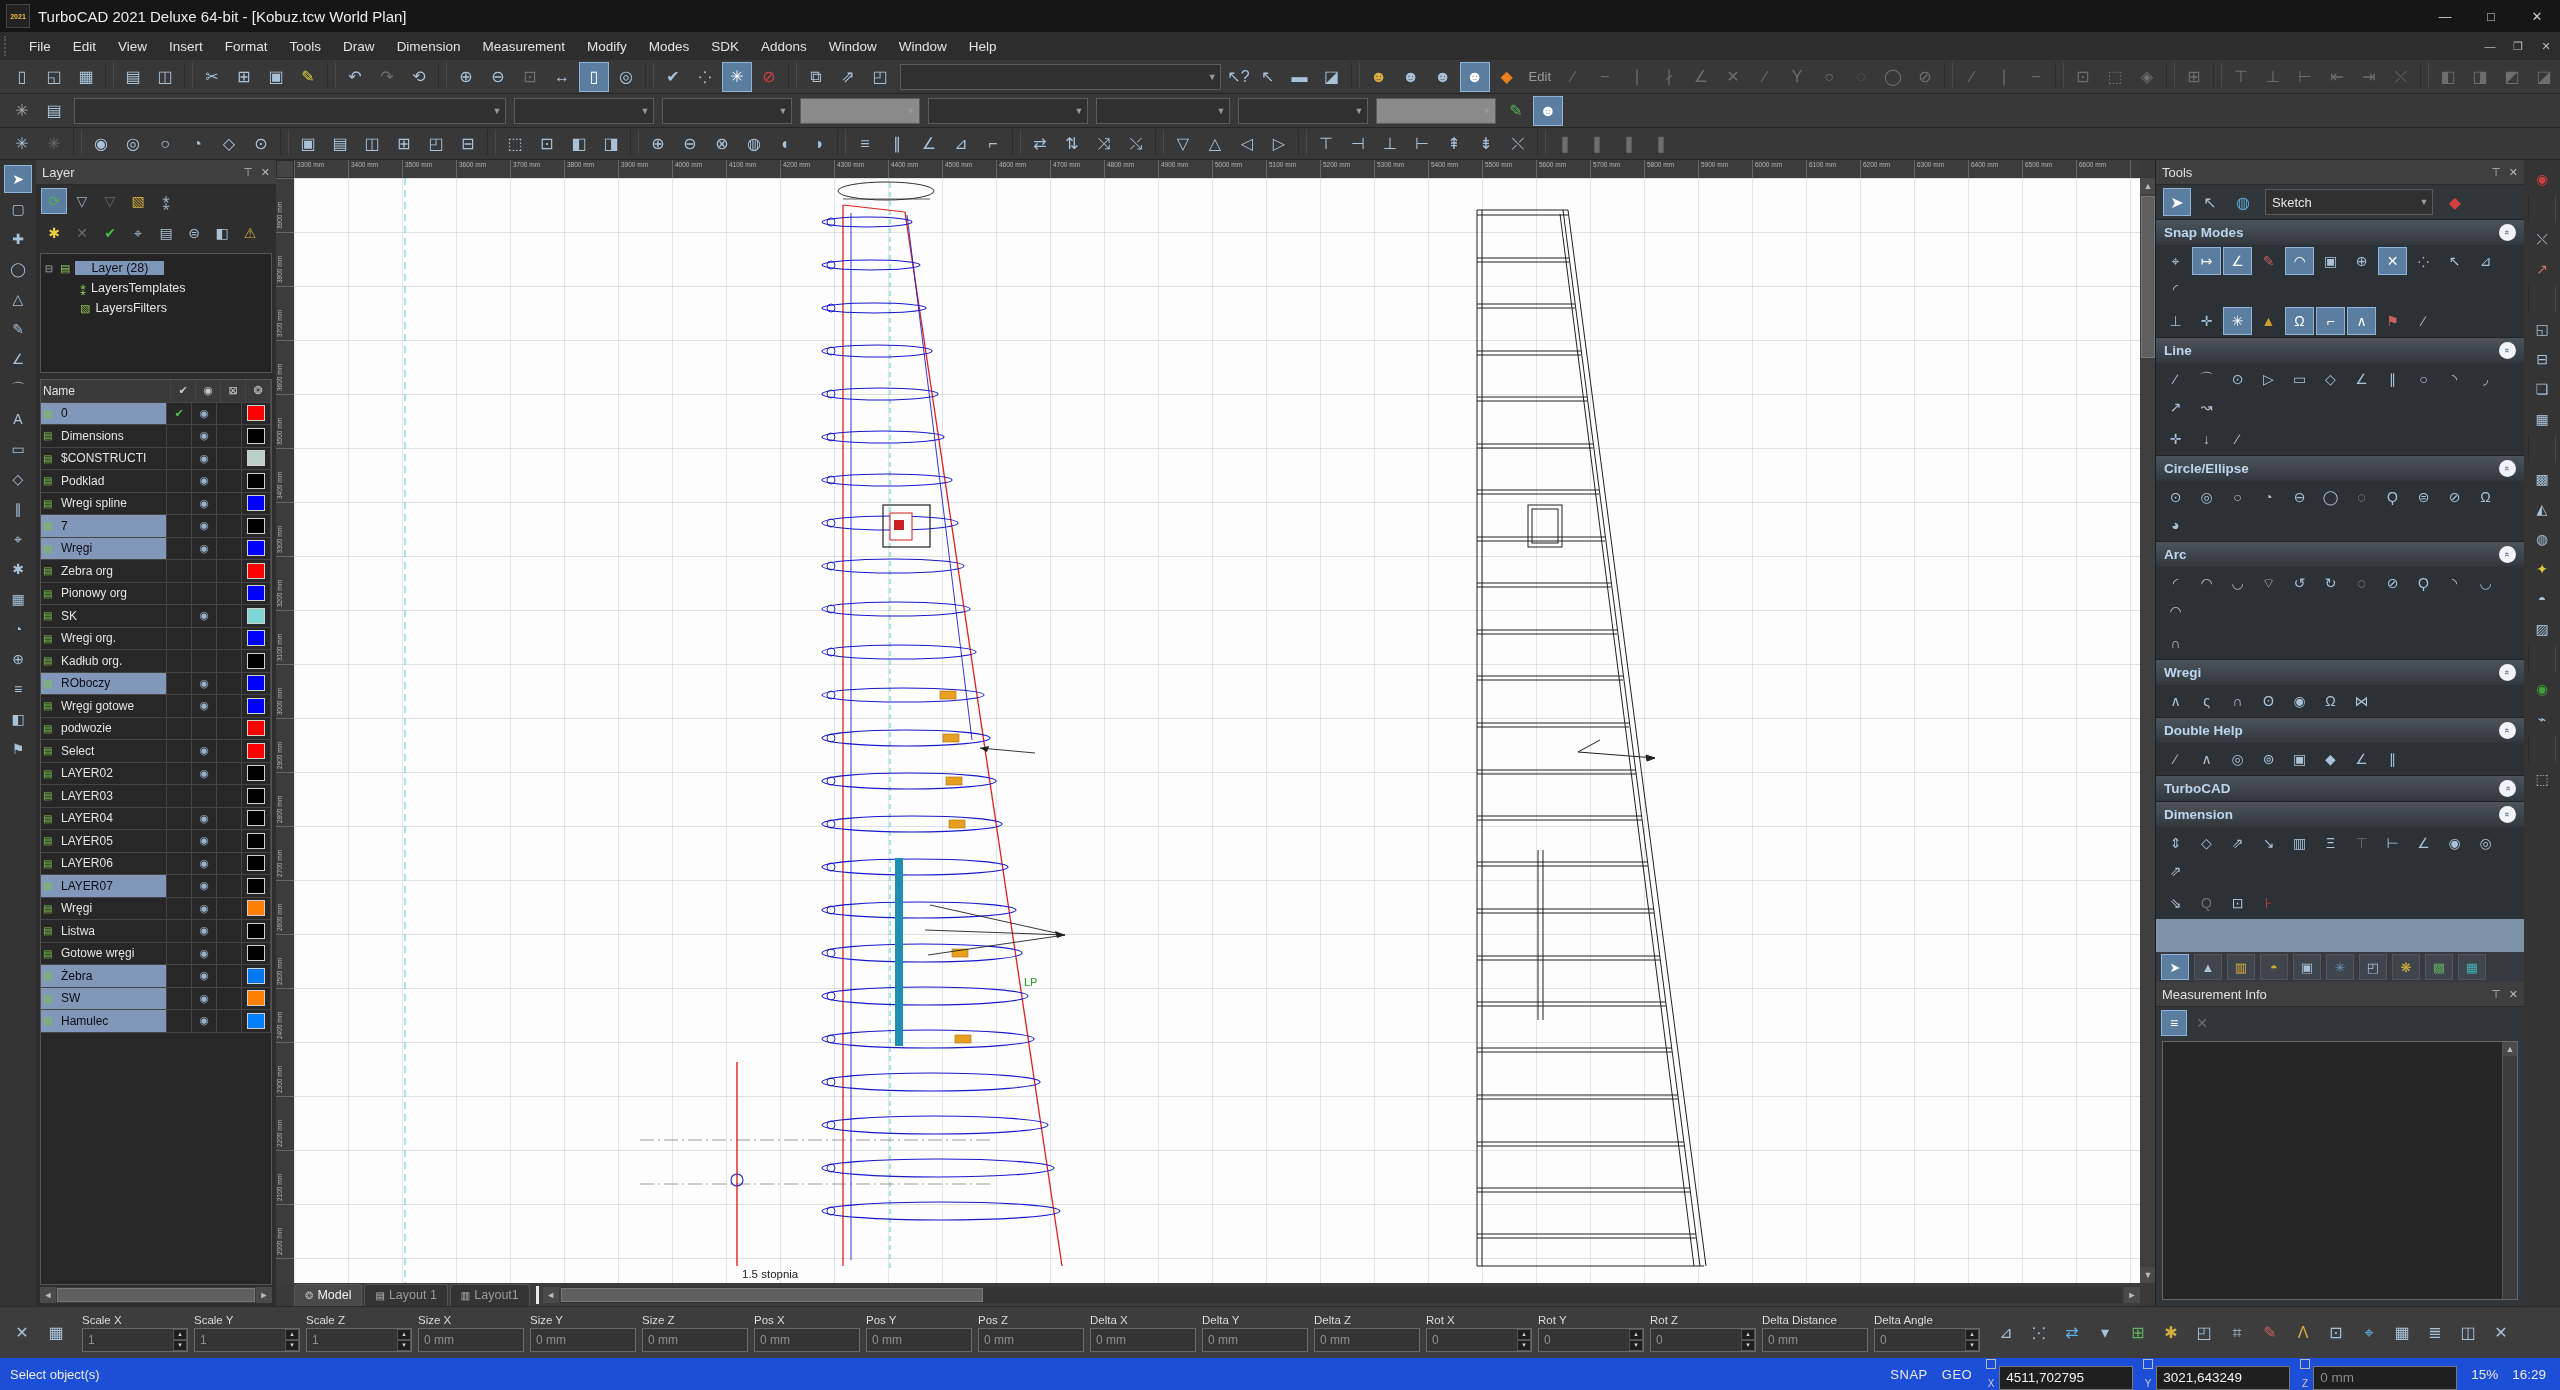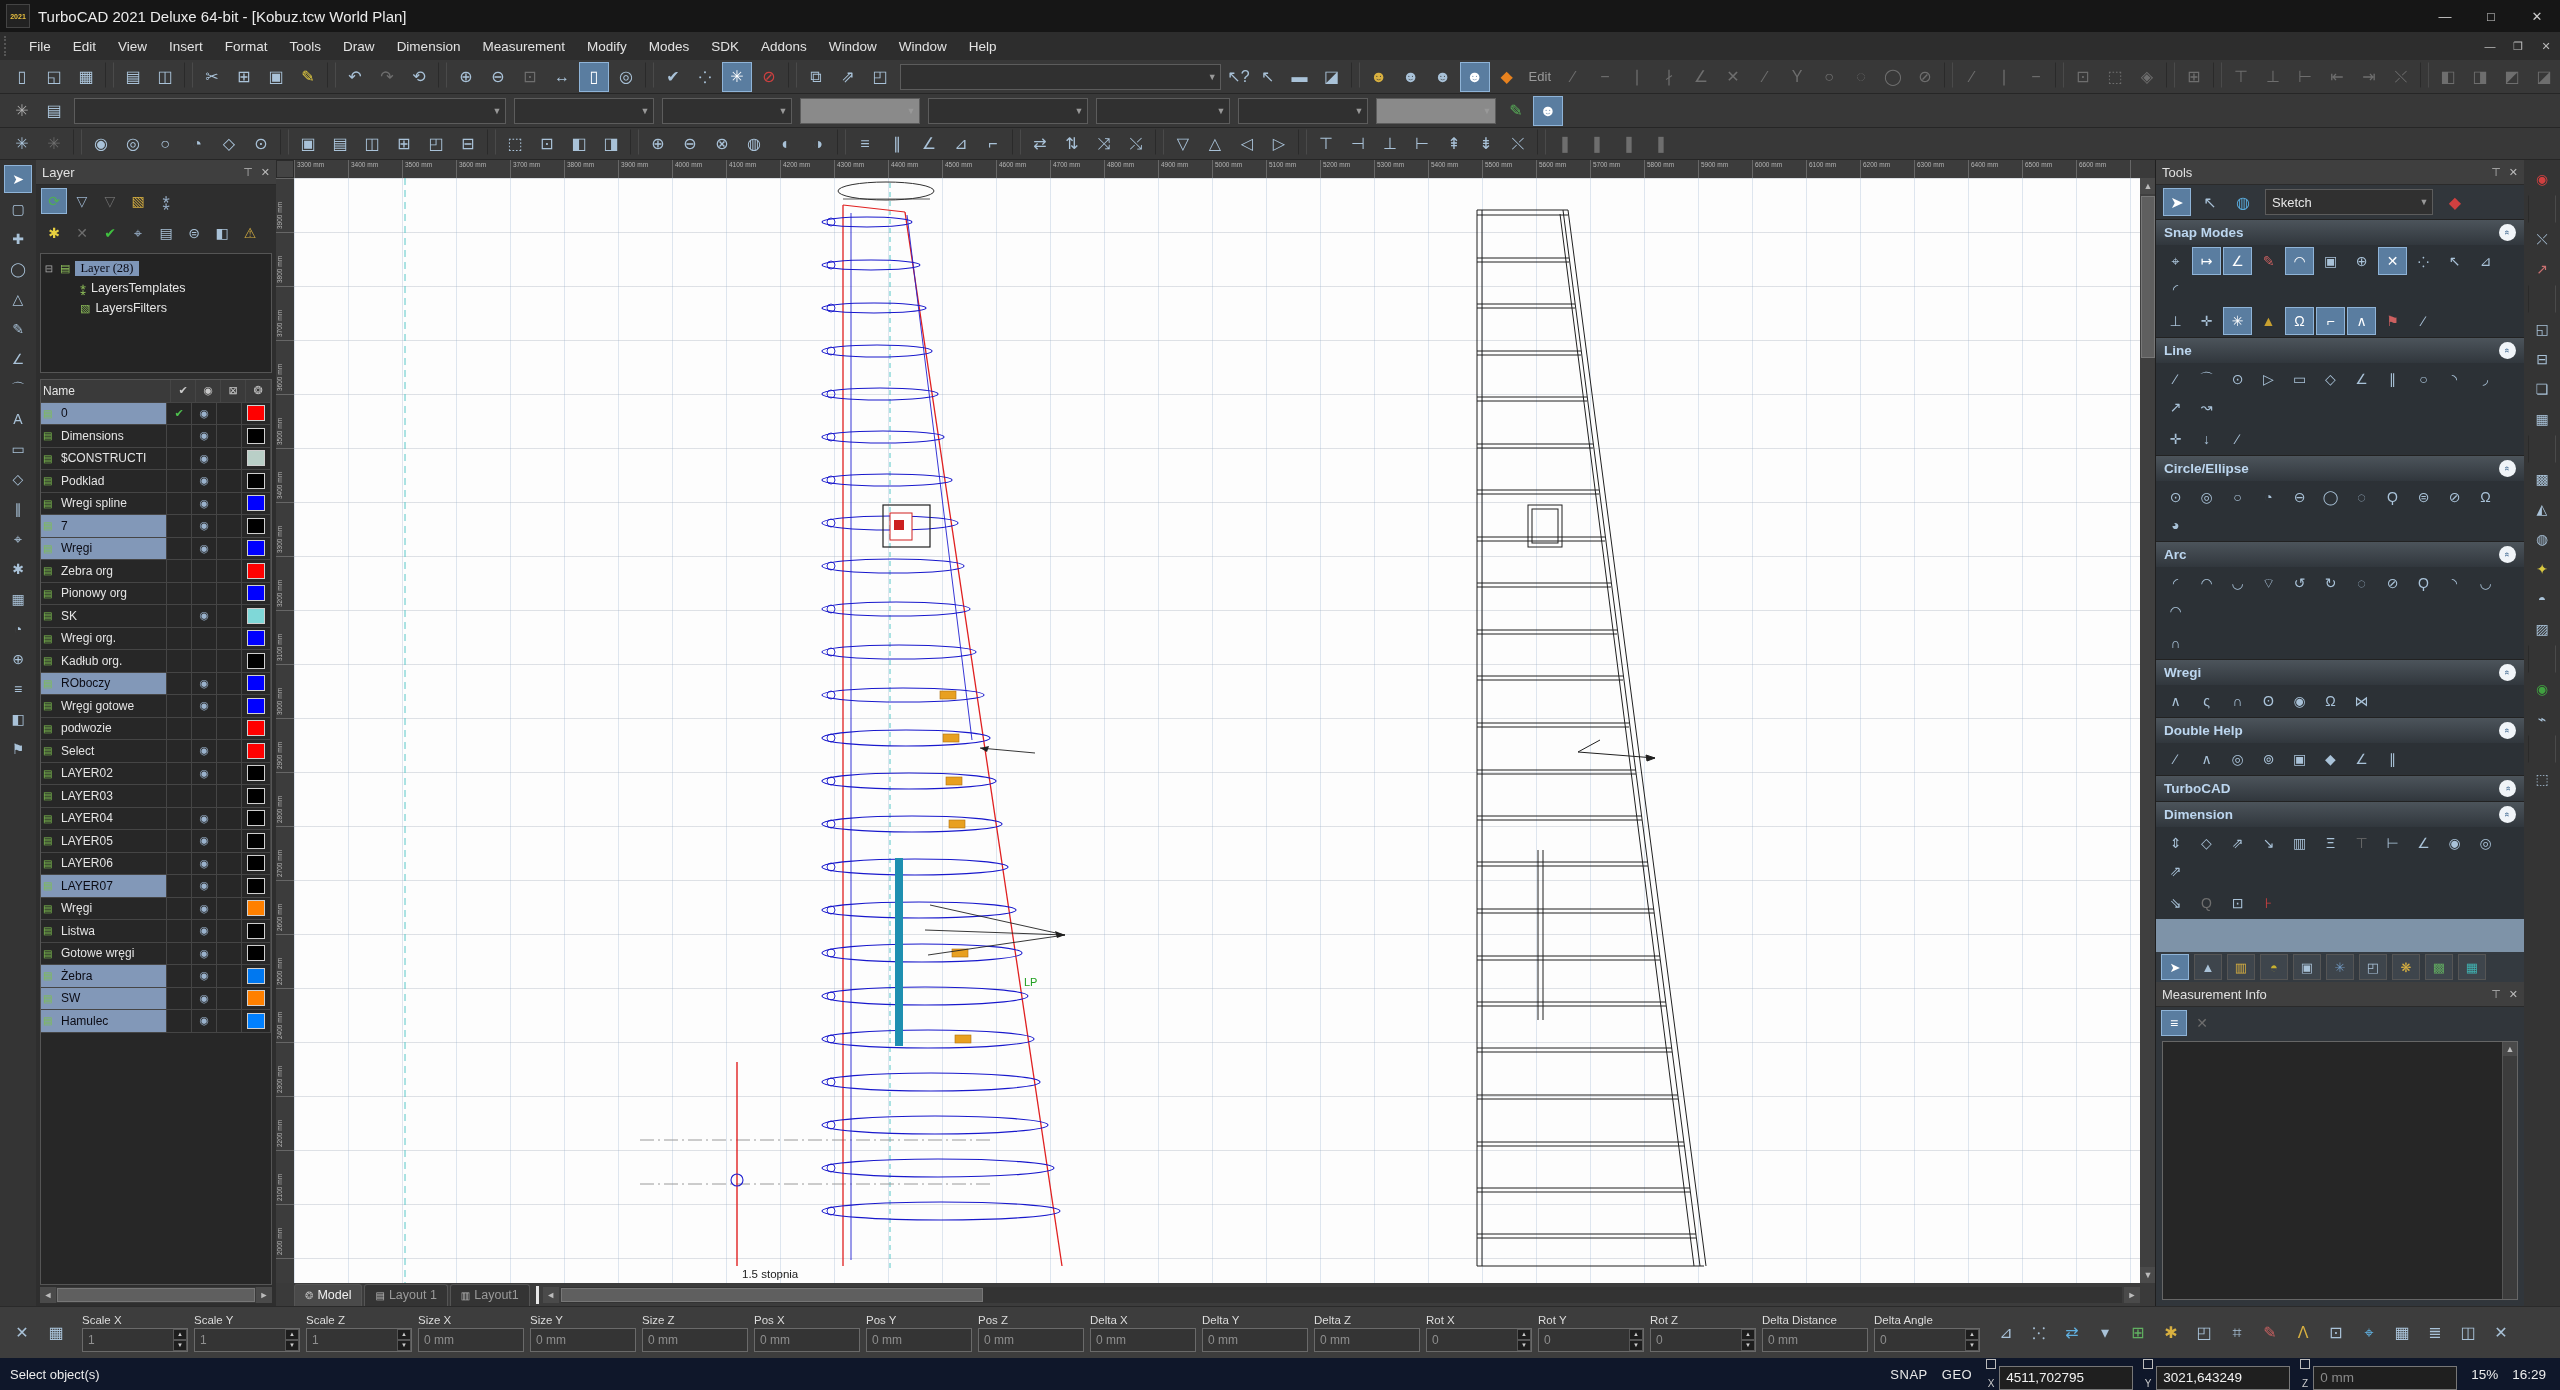--- a/index.html
+++ b/index.html
@@ -33,21 +33,21 @@
   #lstrip .tbico{width:26px;height:26px;margin:1px 0;font-size:14px;}
   
   #layerpanel{position:absolute;left:36px;top:160px;width:240px;bottom:84px;background:#2e2e2e;border-right:1px solid #1f1f1f;display:flex;flex-direction:column;}
   .paneltitle{height:24px;background:#3f3f3f;display:flex;align-items:center;padding:0 6px;font-size:13px;color:#e0e0e0;border-bottom:1px solid #2a2a2a;flex:0 0 auto;}
   .paneltitle .pt-btns{margin-left:auto;display:flex;gap:8px;font-size:11px;color:#bbb;}
   .panelbar{display:flex;align-items:center;padding:2px 4px;flex:0 0 28px;}
   .panelbar .tbico{width:24px;height:24px;font-size:14px;}
   #layertree{margin:4px;border:1px solid #555;background:#242424;flex:0 0 110px;padding:4px 2px;font-size:12.5px;}
   .treerow{display:flex;align-items:center;height:20px;gap:5px;color:#e6e6e6;}
   .treerow .ticon{font-size:11px;color:#8fc05a;}
-  .treerow.selected .tlabel{background:#7e96b8;color:#0a0a14;padding:0 5px;font-family:Liberation Serif, serif;}
+  .treerow.selected .tlabel{background:#7e96b8;color:#0a0a14;padding:0 16px;}
   .treerow .twist{width:12px;color:#aaa;font-size:10px;text-align:center;}
   .treerow.child{padding-left:20px;}
   #layertable{flex:1 1 auto;margin:2px 4px 0 4px;border:1px solid #555;background:#272727;overflow:hidden;font-size:12px;}
   .lrow{display:flex;height:21.5px;border-bottom:1px solid #454545;align-items:stretch;}
   .lrow .c-name{flex:1 1 auto;display:flex;align-items:center;gap:4px;padding-left:2px;color:#e4e4e4;overflow:hidden;white-space:nowrap;border-right:1px solid #454545;}
   .lrow.selected .c-name{background:#8298b8;color:#0b0b14;}
   .lrow .licon{font-size:10px;color:#7ec050;flex:0 0 14px;}
   .lrow .cc{flex:0 0 24px;display:flex;align-items:center;justify-content:center;border-right:1px solid #454545;font-size:11px;}
   .lrow .c-check{color:#4ec04e;}
   .lrow .c-eye{color:#9ab2cc;}
@@ -103,21 +103,21 @@
   #inspector .lead{display:flex;gap:2px;margin-right:10px;}
   .fld{display:flex;flex-direction:column;margin-right:6px;}
   .fld label{font-size:11.5px;color:#dcdcdc;margin-bottom:2px;}
   .fld .box{width:104px;height:22px;background:#343434;border:1px solid #6a6a6a;display:flex;align-items:center;}
   .fld .val{flex:1 1 auto;font-size:12px;color:#8f8f8f;padding-left:5px;}
   .fld .spins{display:none;flex-direction:column;width:14px;height:22px;}
   .fld .box.spin .spins{display:flex;}
   .spins i{flex:1;background:#1d1d1d;border:1px solid #555;color:#ccc;font-size:6px;font-style:normal;display:flex;align-items:center;justify-content:center;}
   #inspector .trail{display:flex;gap:1px;margin-left:4px;}
   
-  #statusbar{position:absolute;left:0;bottom:0;width:2560px;height:32px;background:#0f172a;display:flex;align-items:center;font-size:13px;color:#ececec;}
+  #statusbar{position:absolute;left:0;bottom:0;width:2560px;height:32px;background:#1d4ed8;display:flex;align-items:center;font-size:13px;color:#ececec;}
   #statusmsg{margin-left:10px;}
   #statusright{margin-left:auto;display:flex;align-items:center;gap:14px;margin-right:14px;}
   .snaplbl{font-size:13px;color:#e8e8e8;letter-spacing:.5px;}
   .coord{display:flex;align-items:flex-end;gap:3px;}
   .coord .cbx{width:8px;height:8px;border:1px solid #bbb;margin-bottom:9px;}
   .coord .axl{font-size:10px;color:#ccc;margin-bottom:1px;}
   .coord .cval{min-width:120px;height:22px;background:#1f1f1f;border:1px solid #777;color:#f2f2f2;font-size:13.5px;display:flex;align-items:center;padding:0 6px;}
   .coord .cval.dim{color:#8a8a8a;min-width:130px;}
   #zoomlvl,#clock{font-size:13.5px;}
 </style>

